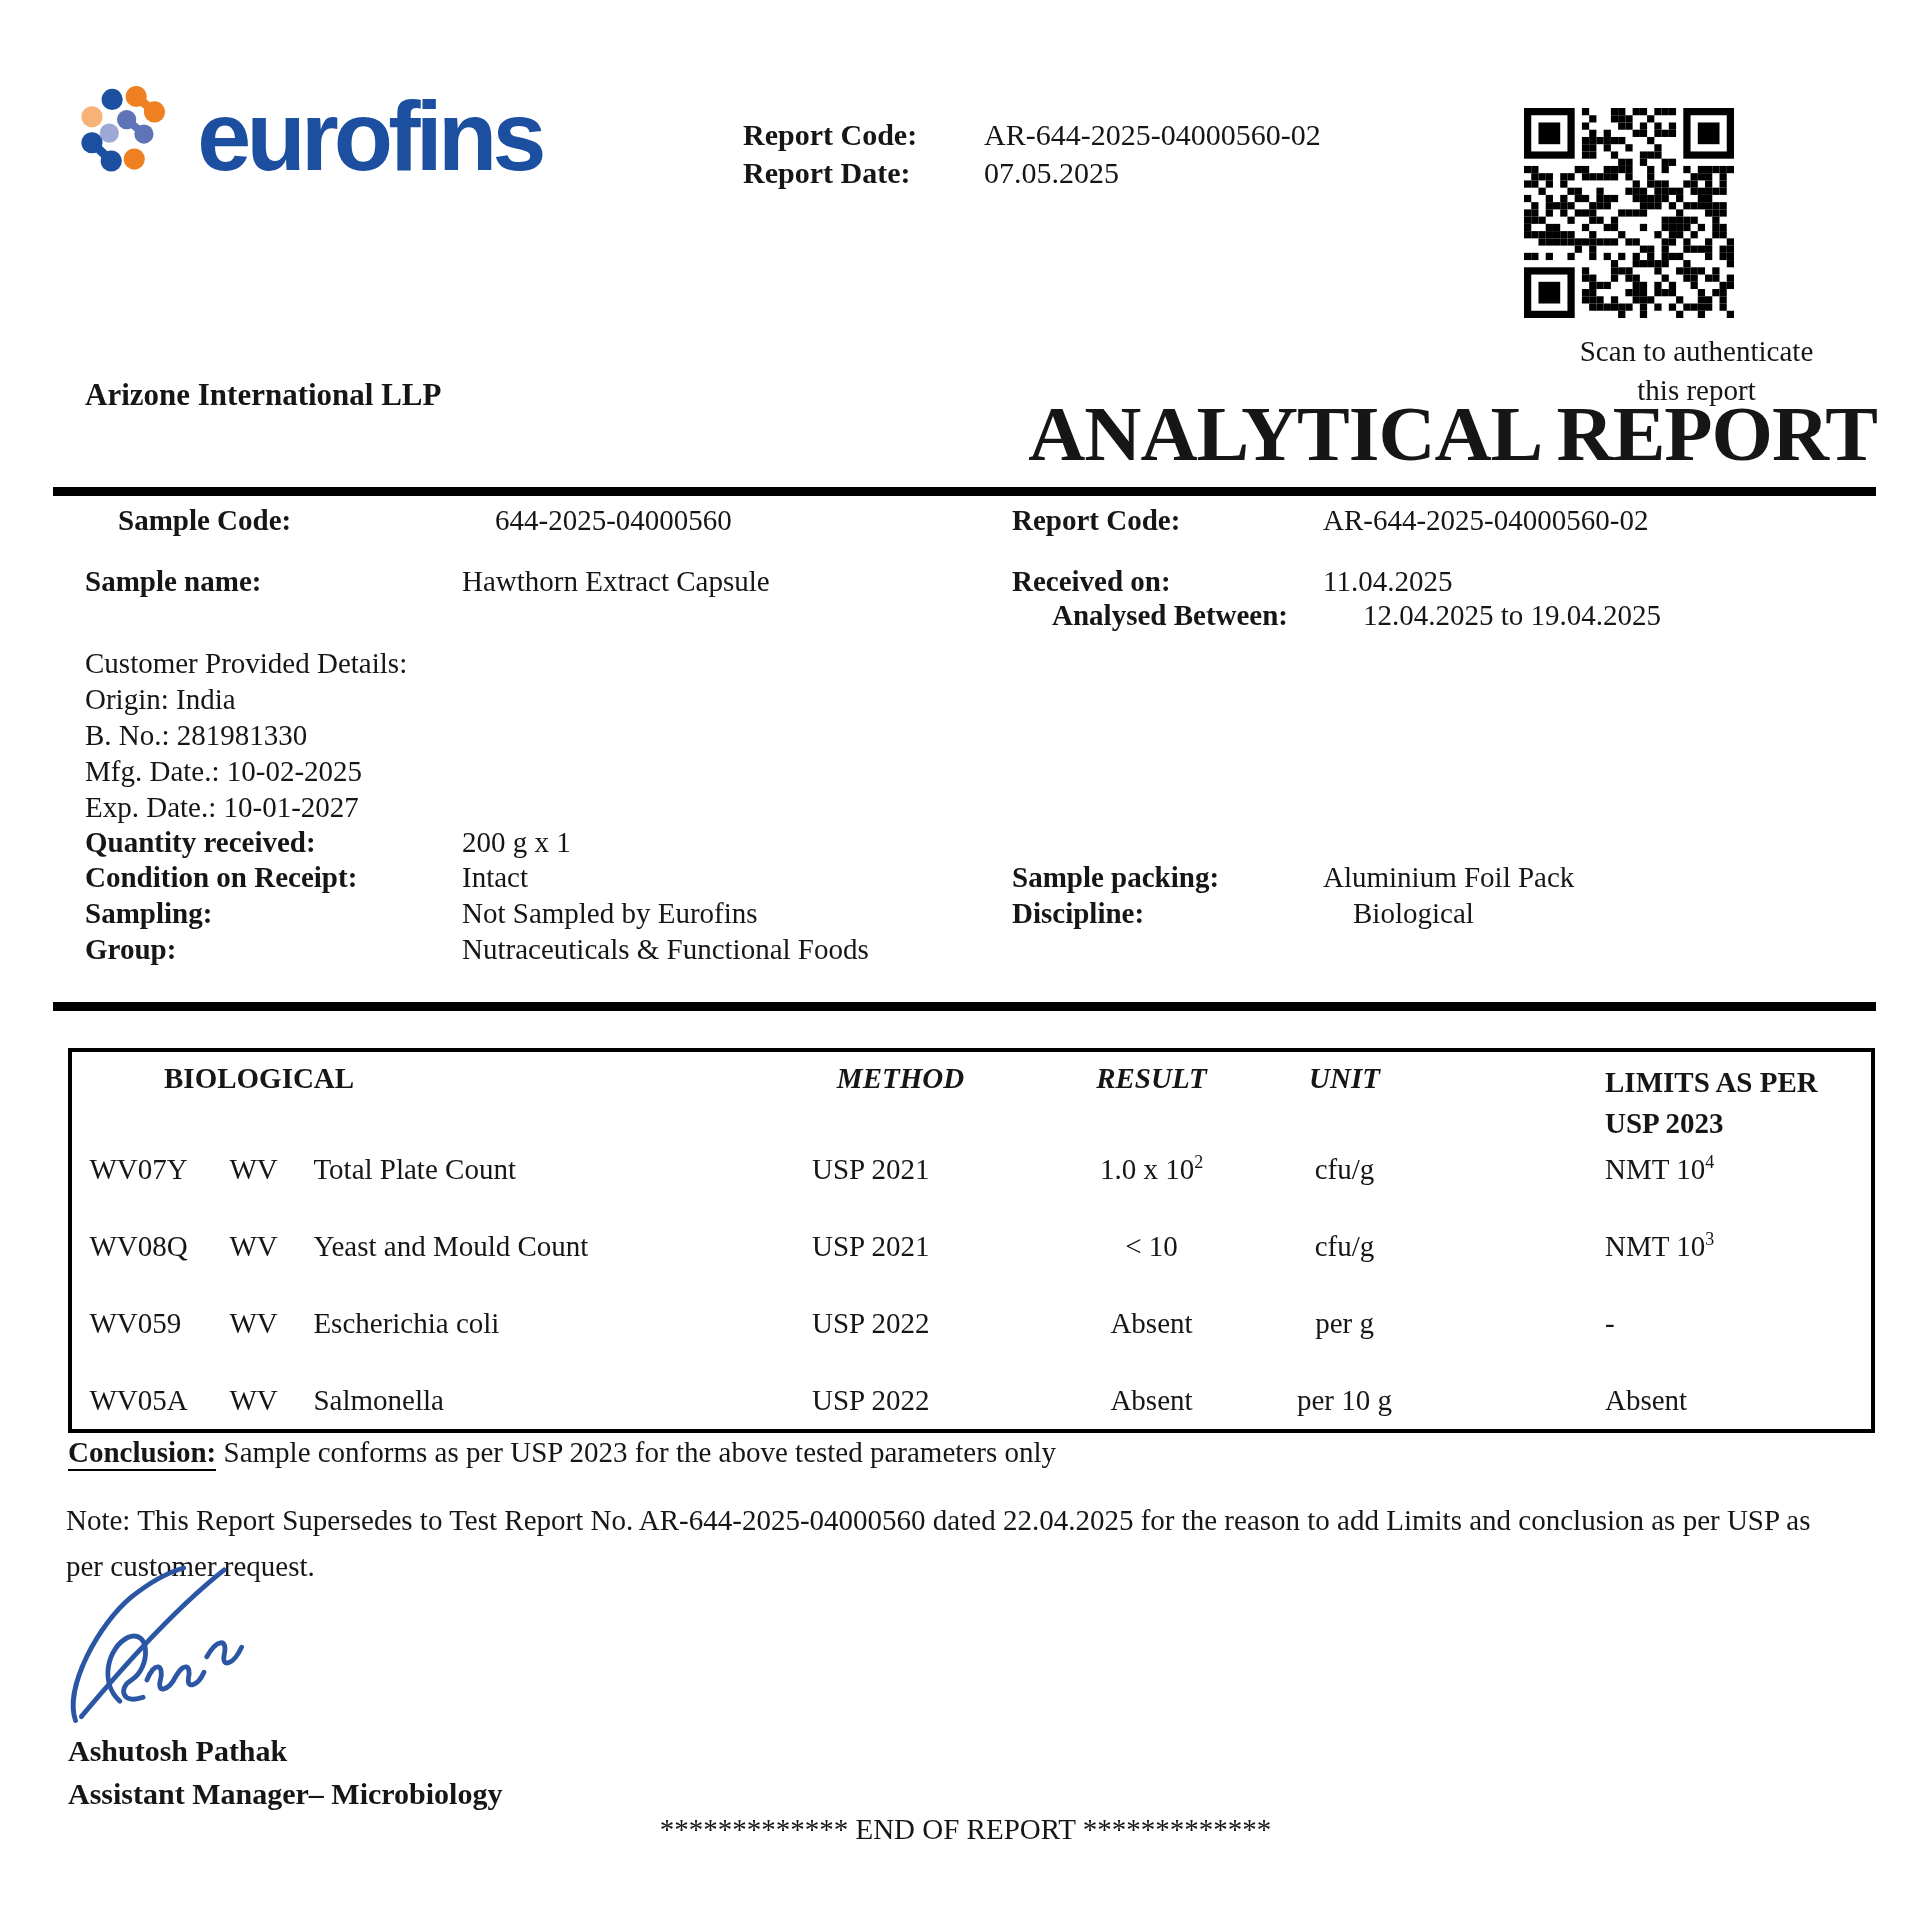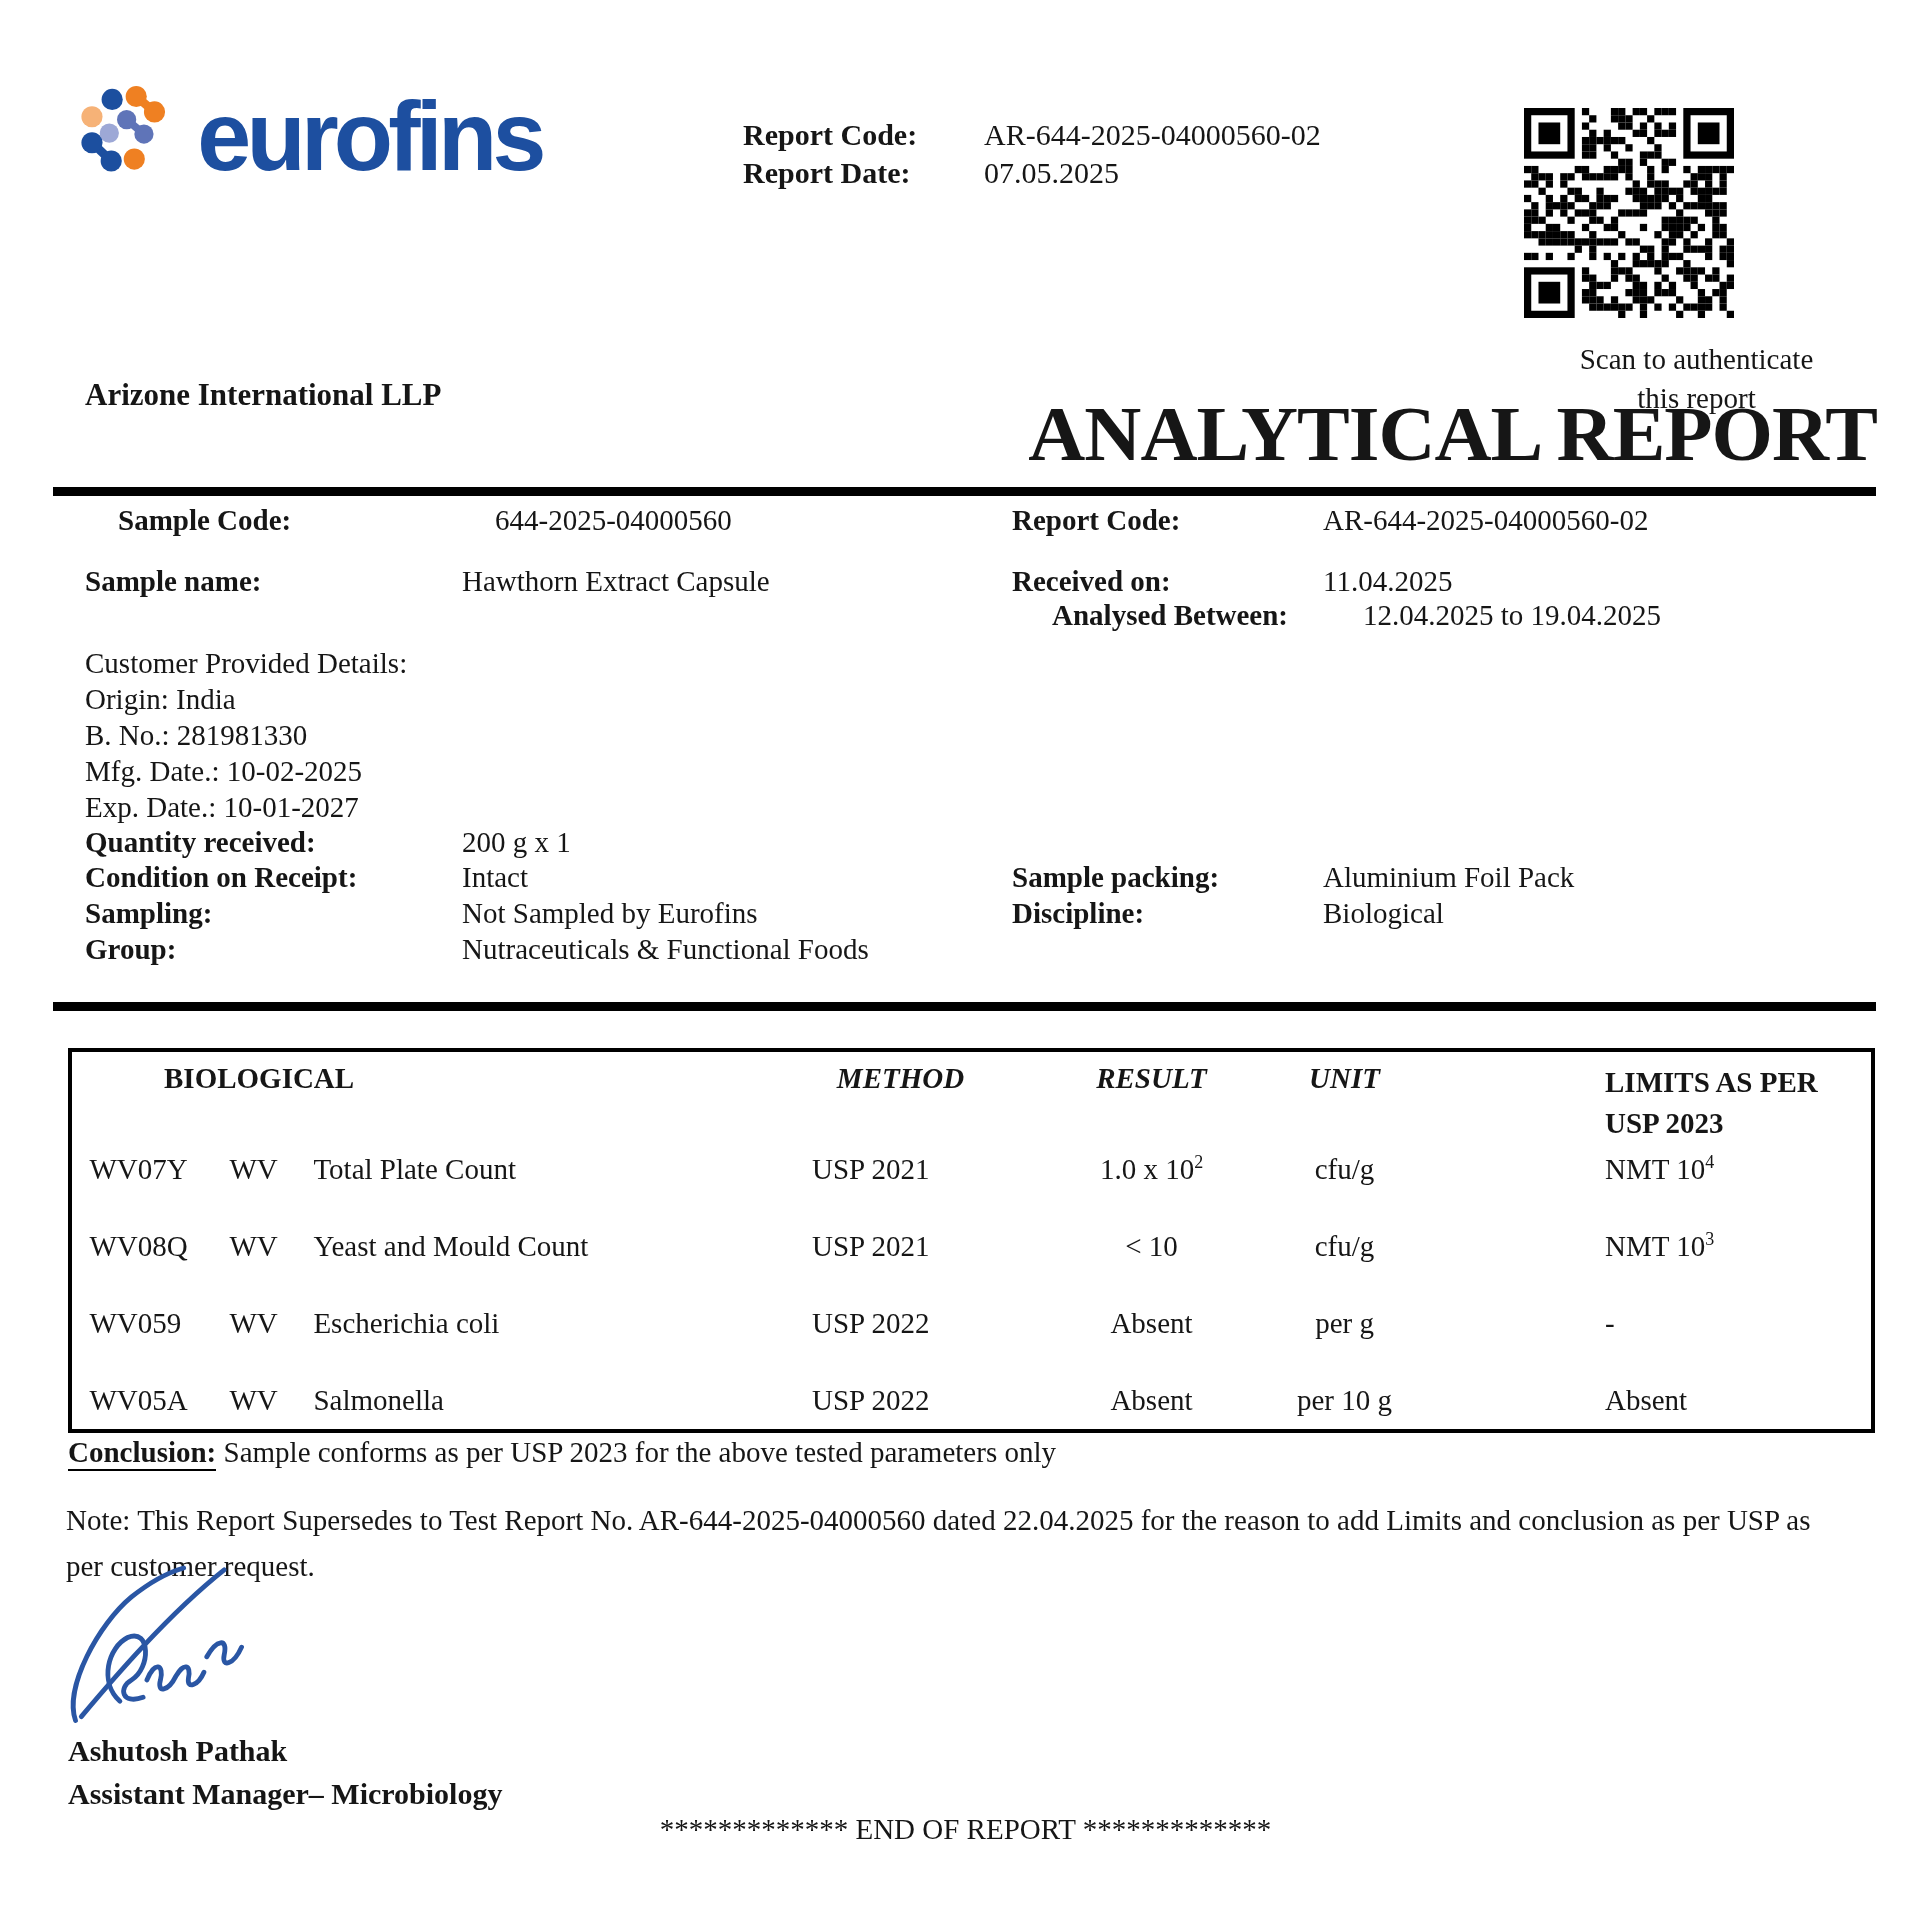--- a/index.html
+++ b/index.html
@@ -18,21 +18,21 @@
     transform:scaleY(1.02);
   }
 
   
   .report-meta{left:743px;top:116px;font-size:30px;line-height:38px;}
   .report-meta .row{display:flex;}
   .report-meta .lbl{font-weight:bold;width:241px;}
 
   
   .qr{left:1524px;top:108px;width:210px;height:210px;}
-  .qr-caption{left:1537px;top:340px;width:319px;text-align:center;
+  .qr-caption{left:1537px;top:332px;width:319px;text-align:center;
     font-size:29px;line-height:39px;}
 
   
   .company{left:85px;top:377px;font-size:31px;font-weight:bold;text-align:right;}
   .doc-title{
     left:0;top:394px;width:1877px;text-align:right;
     font-size:79px;font-weight:bold;letter-spacing:-1px;line-height:1;
   }
   .rule{background:#000;height:8.7px;}
   .rule1{left:53px;top:487px;width:1823px;}
@@ -504,21 +504,21 @@
     <span>11.04.2025</span>
   </div>
   <div class="row" style="top:95px;margin-left:40px;">
     <span class="lbl">Analysed Between:</span>
     <span>12.04.2025 to 19.04.2025</span>
   </div>
   <div class="row" style="top:357px;">
     <span class="lbl">Sample packing:</span>
     <span>Aluminium Foil Pack</span>
   </div>
-  <div class="row" style="top:393px;">
+  <div class="row" style="top:393px;gap:30px;">
     <span class="lbl">Discipline:</span>
     <span>Biological</span>
   </div>
 </div>
 
 <div class="abs rule rule2"></div>
 
 <table class="abs results">
   <colgroup>
     <col style="width:143px">

